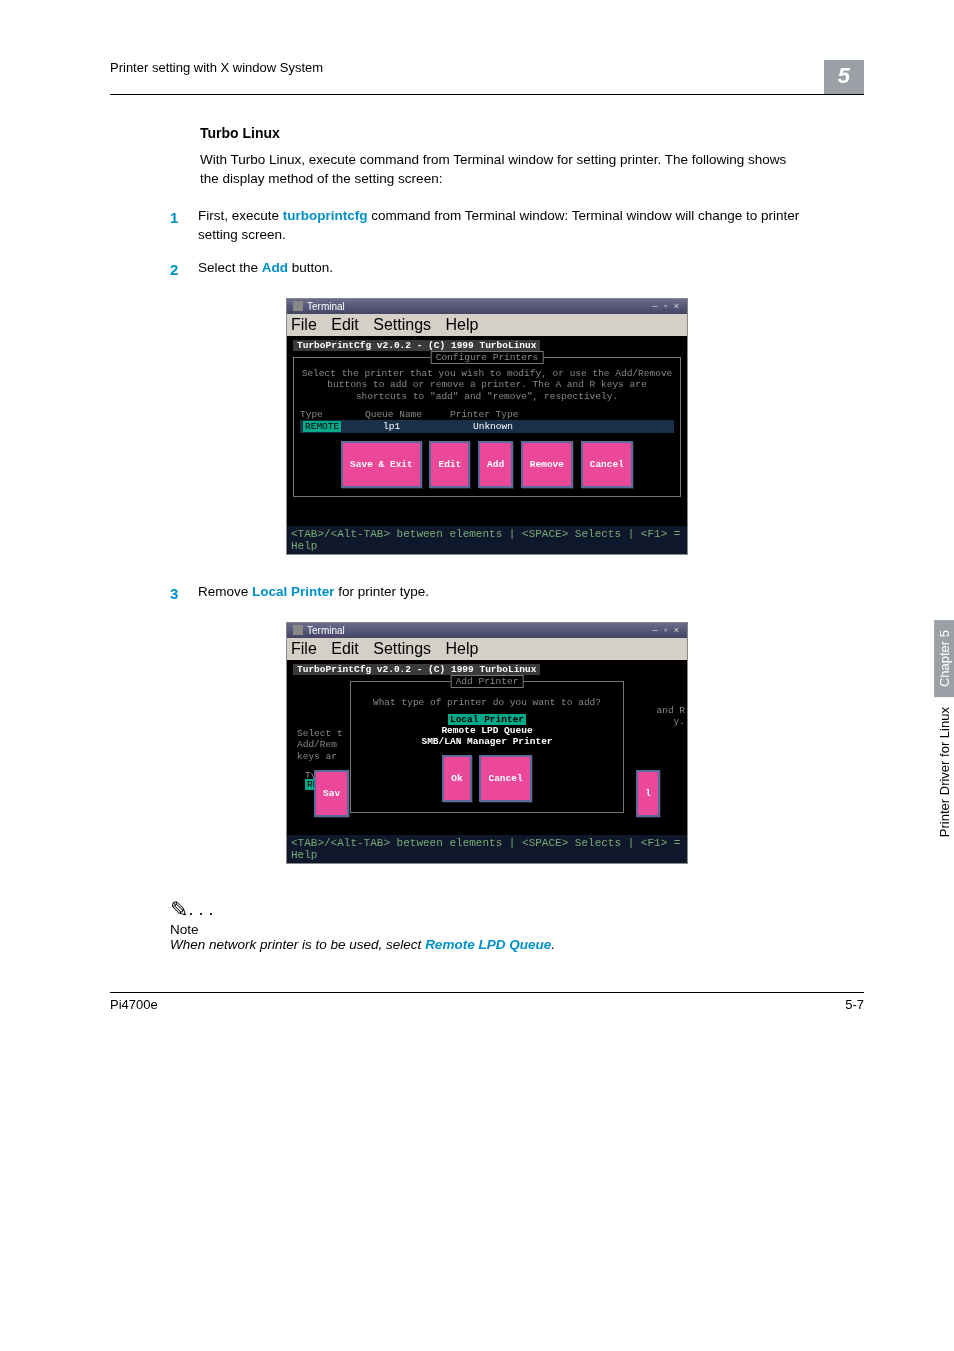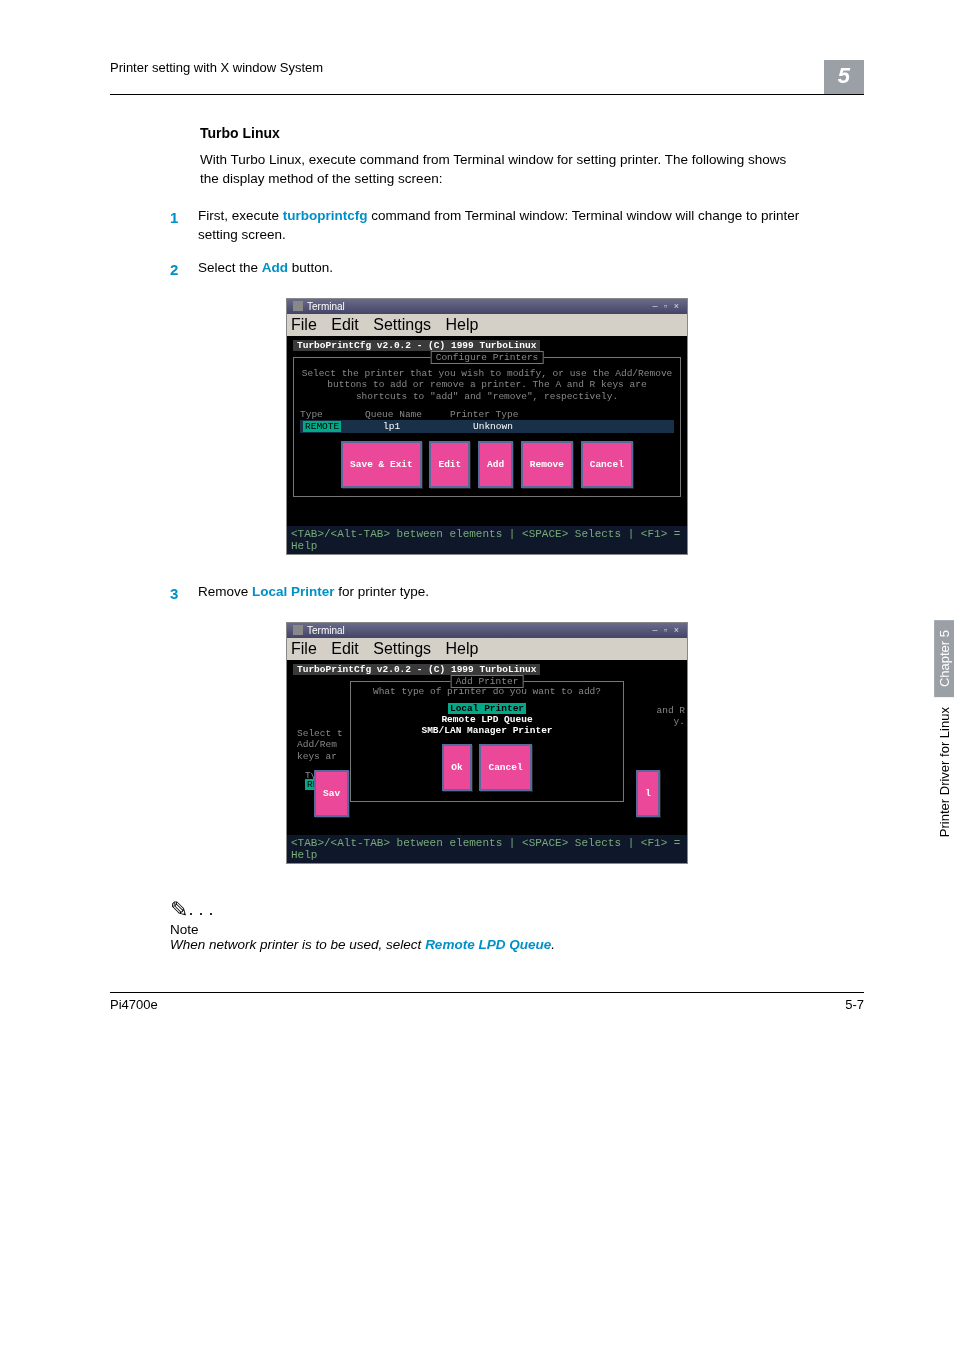--- a/index.html
+++ b/index.html
@@ -296,21 +296,21 @@
         <span>Add/Rem</span><br>
         <span>keys ar</span>
       </div>
       <div class="ss2-side-r">
         <span>and R</span><br>
         <span>y.</span>
       </div>
 
       <div class="ss2-inner">
         <div class="ss-dialog-title">Add Printer</div>
-        <div class="ss-instr" style="text-align:center;margin-top:0">What type of printer do you want to add?</div>
+        <div class="ss-instr" style="text-align:center;margin-top:11px">What type of printer do you want to add?</div>
         <div style="text-align:center;margin:4px 0">
           <span class="ss2-opt sel">Local Printer</span><br>
           <span class="ss2-opt">Remote LPD Queue</span><br>
           <span class="ss2-opt">SMB/LAN Manager Printer</span>
         </div>
         <div class="ss-btnrow">
           <span class="ss-btn">Ok</span>
           <span class="ss-btn">Cancel</span>
         </div>
       </div>

